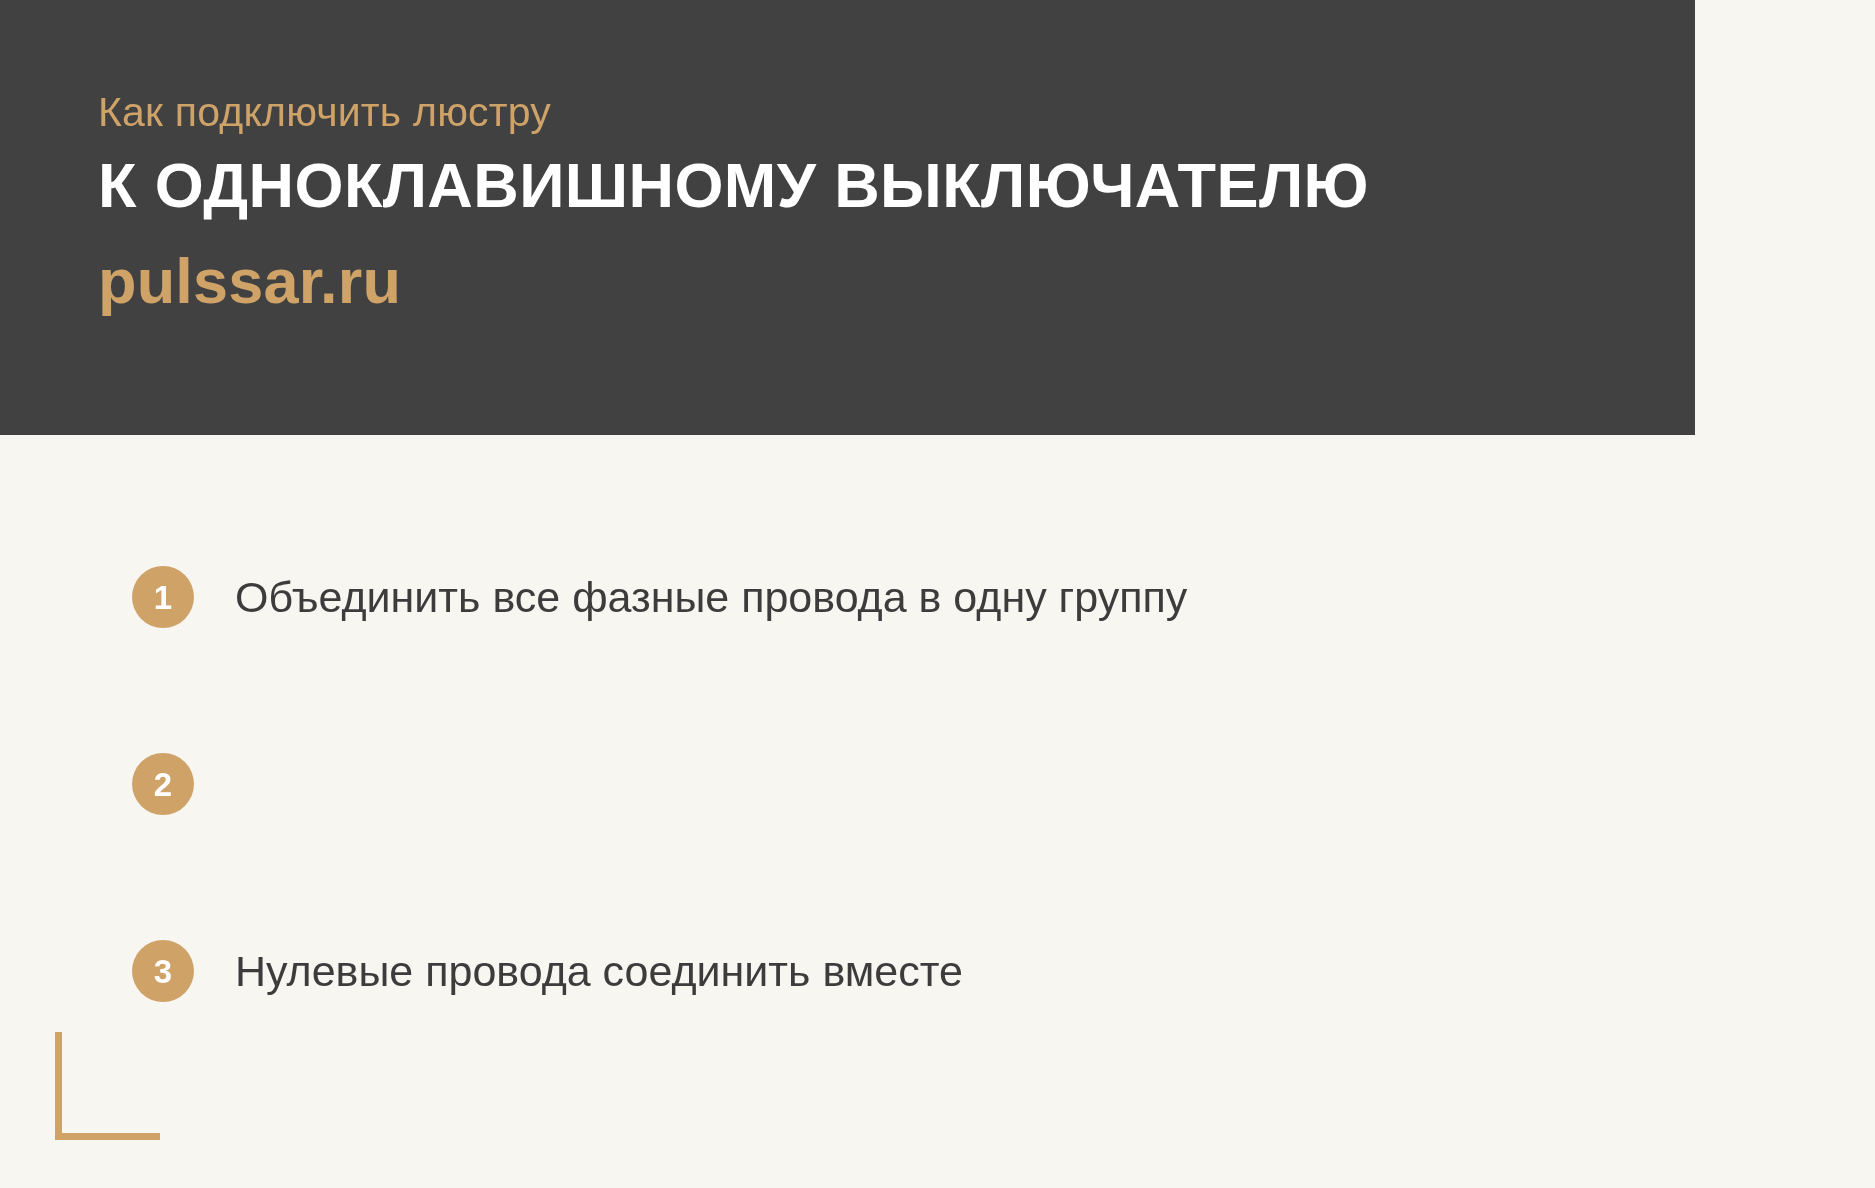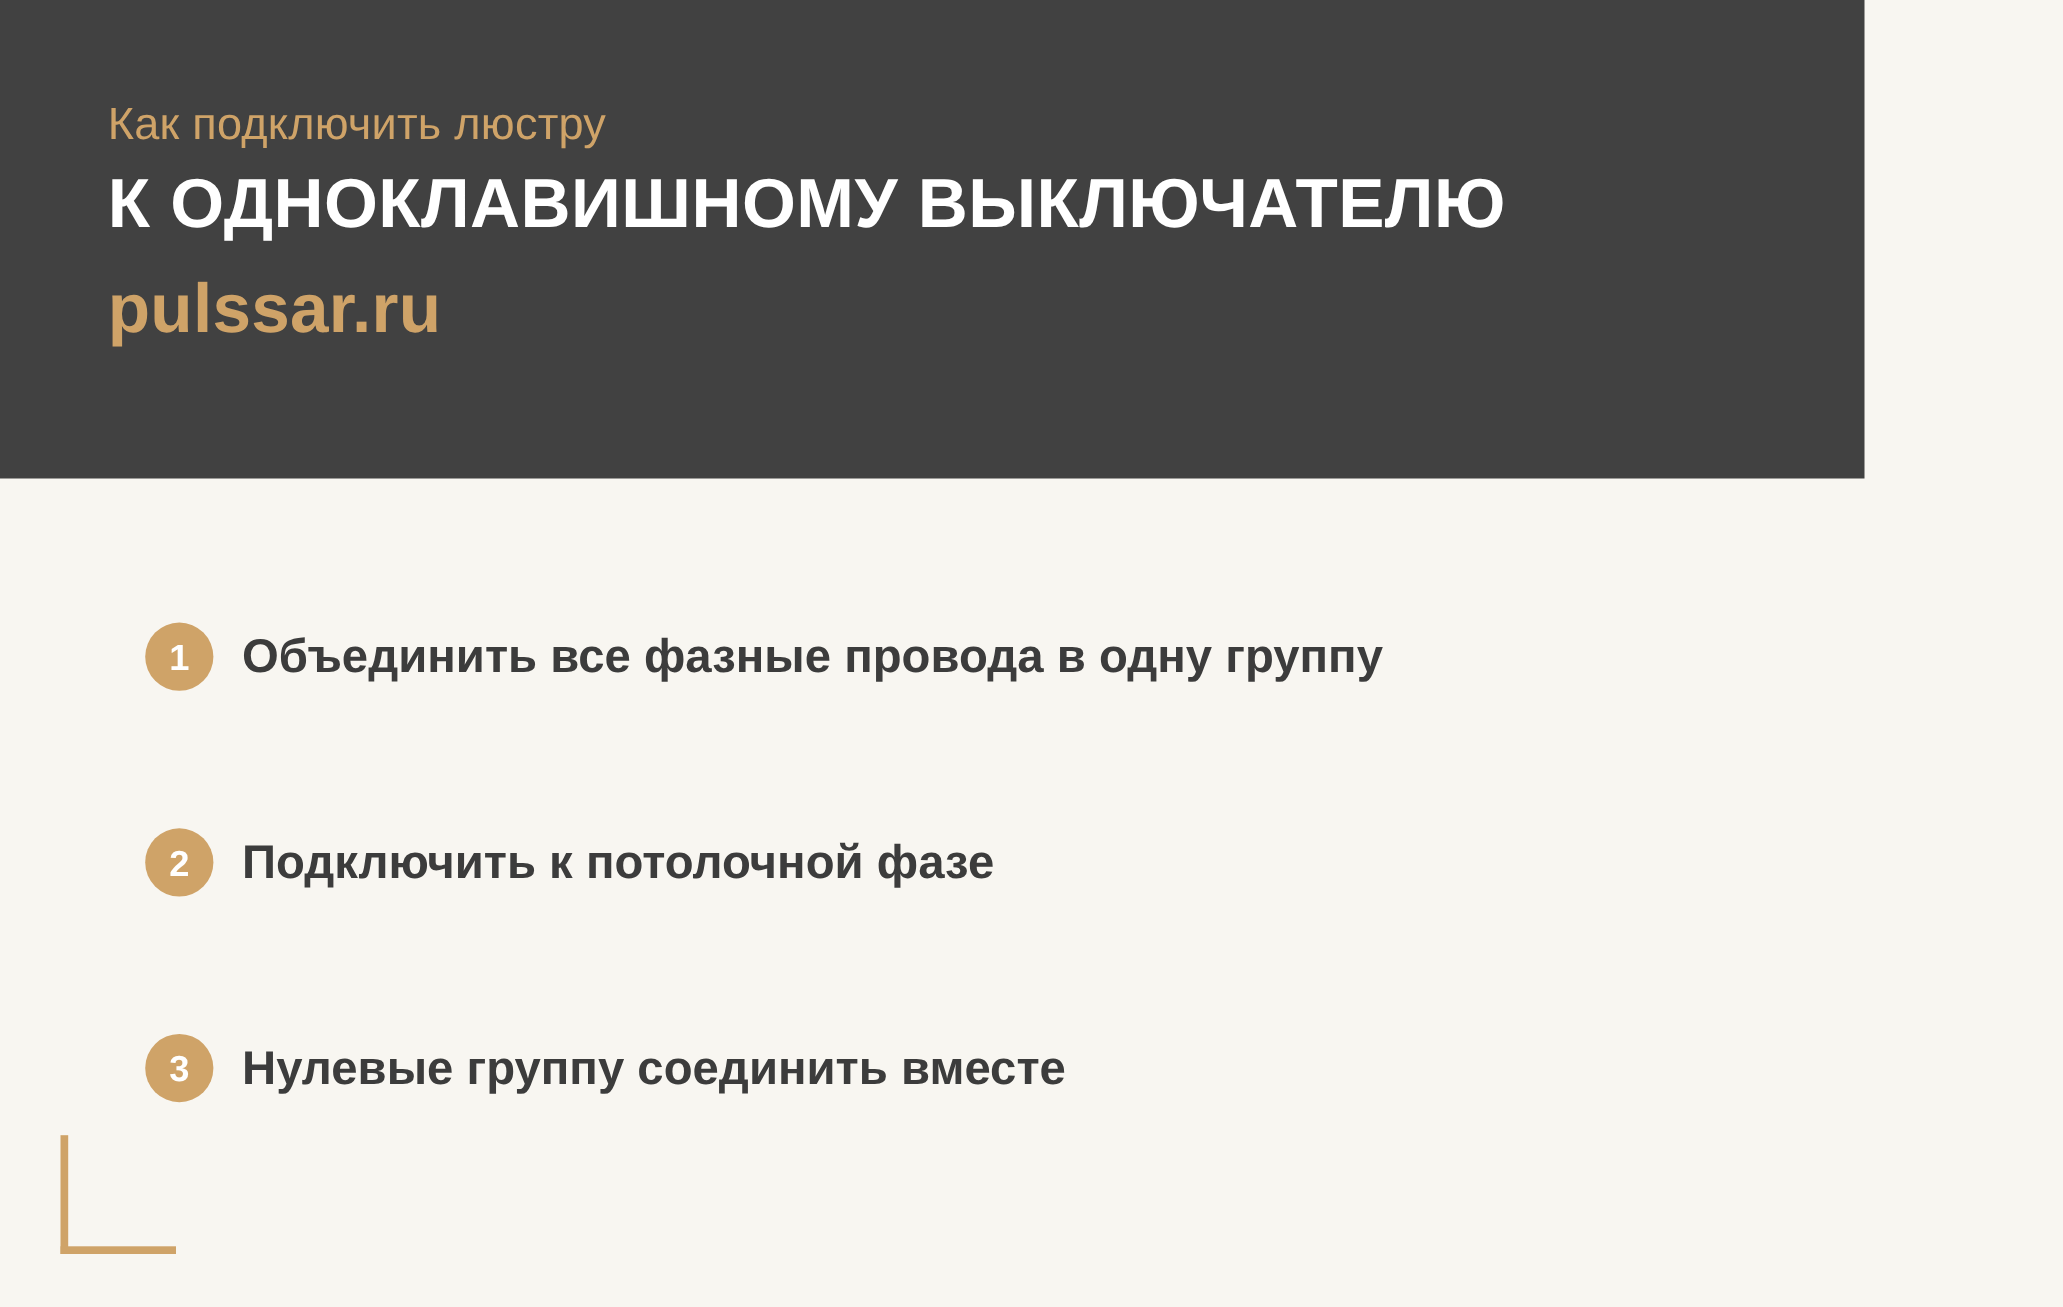--- a/index.html
+++ b/index.html
@@ -147,24 +147,24 @@
     background: #CFA368;
     color: #FFFFFF;
     font-size: 33px;
     font-weight: 700;
     display: flex;
     align-items: center;
     justify-content: center;
     line-height: 1;
   }
   .step-text {
-    margin-left: 26px;
+    margin-left: 41px;
     font-size: 43px;
     line-height: 52px;
-    font-weight: 700;
+    font-weight: 400;
     color: #3C3C3C;
     white-space: nowrap;
   }
 </style>
 </head>
 <body>
 
 <div class="slide">
 
   <div class="header">
@@ -182,26 +182,25 @@
 
   <div class="steps">
 
     <div class="step step-1">
       <div class="step-badge">1</div>
       <div class="step-text">Объединить все фазные провода в одну группу</div>
     </div>
 
     <div class="step step-2">
       <div class="step-badge">2</div>
-      <div class="step-text">Подключить к потолочной фазе</div>
     </div>
 
     <div class="step step-3">
       <div class="step-badge">3</div>
-      <div class="step-text">Нулевые группу соединить вместе</div>
+      <div class="step-text">Нулевые провода соединить вместе</div>
     </div>
 
   </div>
 
   <div class="bracket bracket-bl">
     <span class="bar-v"></span>
     <span class="bar-h"></span>
   </div>
 
 </div>

